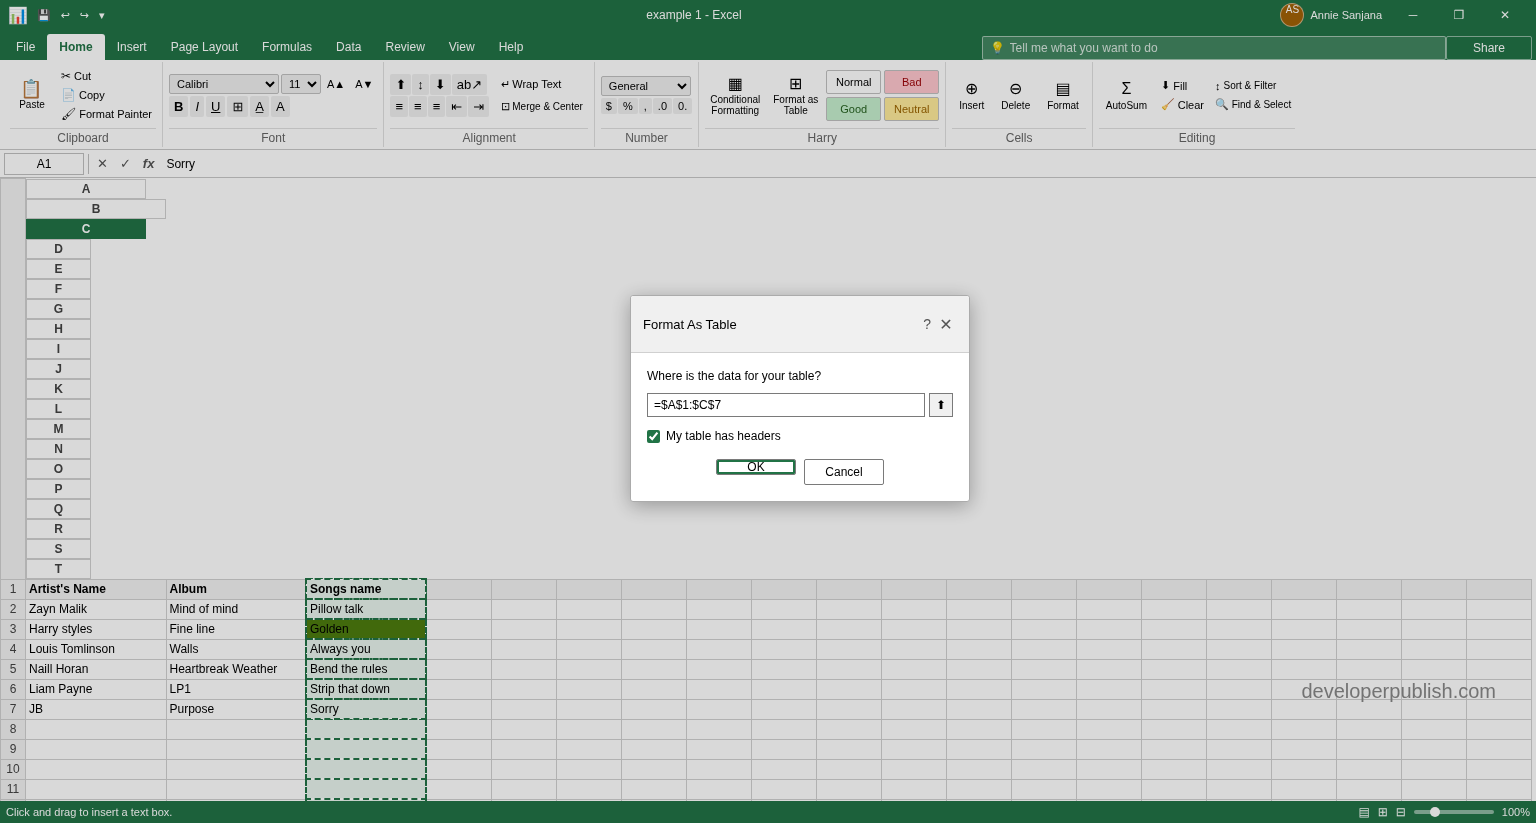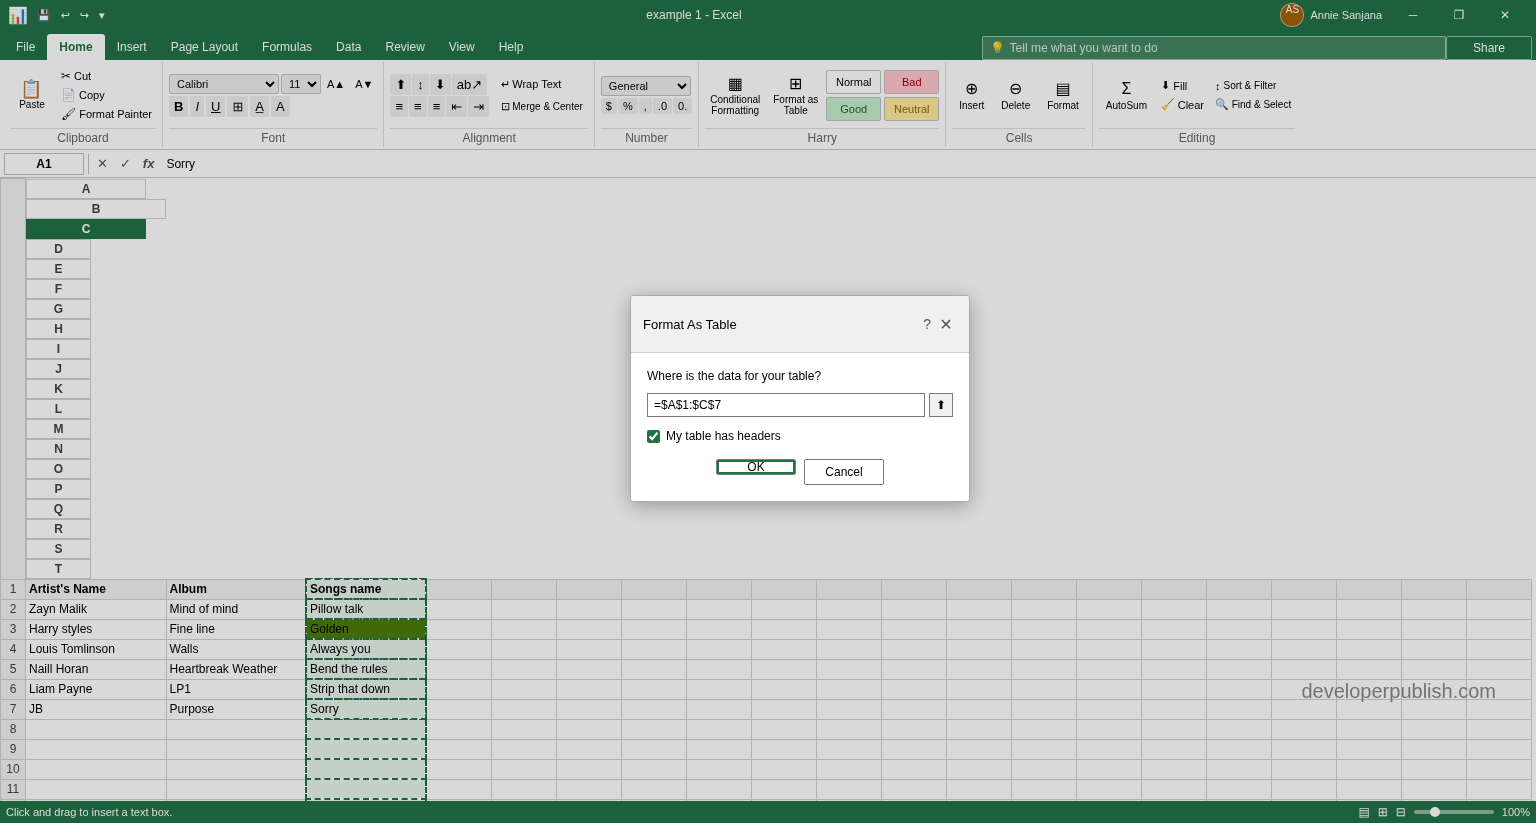--- a/index.html
+++ b/index.html
@@ -154,21 +154,21 @@
       height: 28px;
       background: white;
       border-bottom: 1px solid #c8c8c8;
       display: flex;
       align-items: center;
       gap: 4px;
       padding: 0 4px;
     }
     .name-box {
       width: 80px; height: 22px; border: 1px solid #c0c0c0;
-      padding: 0 4px; font-size: 12px; text-align: center; font-weight: bold;
+      padding: 0 4px; font-size: 12px; text-align: center;
     }
     .formula-btn { font-size: 13px; cursor: pointer; padding: 0 4px; color: #555; }
     .formula-input {
       flex: 1; height: 22px; border: none; outline: none; font-size: 12px; padding: 0 4px;
     }
     .row-num-header {
       width: 25px; min-width: 25px;
       background: #f3f3f3;
       border-right: 1px solid #c8c8c8;
       border-bottom: 1px solid #c8c8c8;

